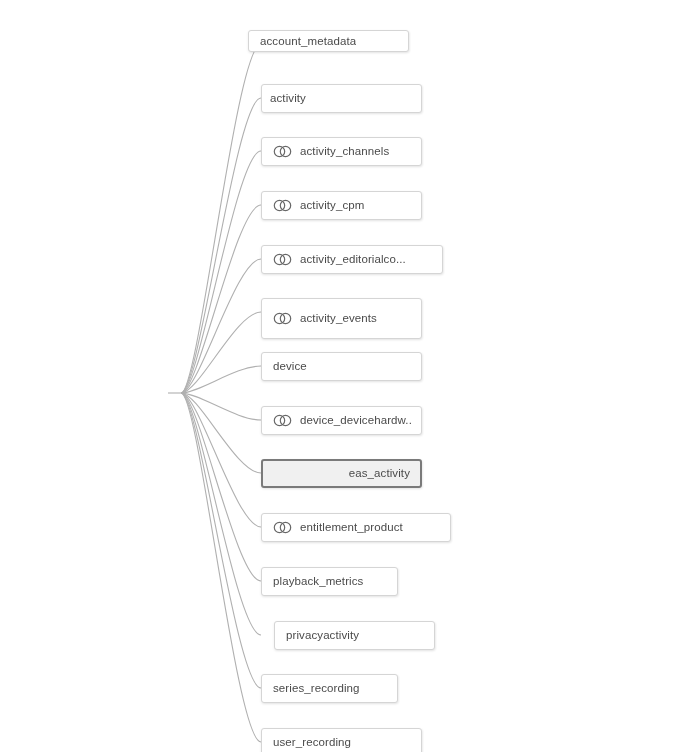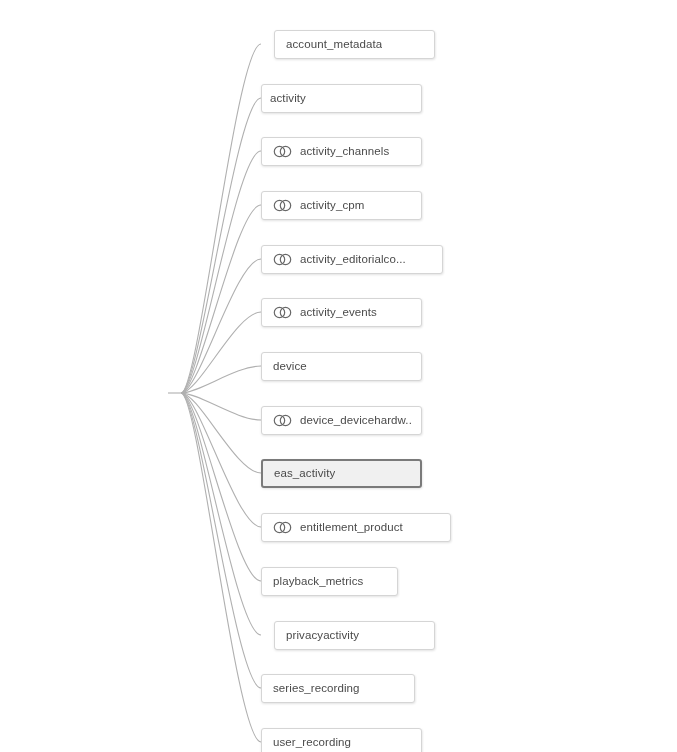--- a/index.html
+++ b/index.html
@@ -48,20 +48,21 @@
     box-shadow:0 1px 3px rgba(0,0,0,0.07),1px 1px 2px rgba(0,0,0,0.05);
     font-size:11.5px;
     color:var(--text);
     white-space:nowrap;
     overflow:hidden;
     cursor:pointer;
   }
   .node.selected{
     border:2px solid var(--selected-border);
     background:var(--selected-bg);
+    justify-content:flex-end;
   }
   .node .label{
     overflow:hidden;
     text-overflow:clip;
     letter-spacing:0.1px;
   }
   .icon{
     display:inline-flex;
     flex:0 0 auto;
     align-items:center;
@@ -87,21 +88,21 @@
       <path d="M 181 393 C 199 393, 236 366, 261 366"></path>
       <path d="M 181 393 C 199 393, 236 420, 261 420"></path>
       <path d="M 181 393 C 199 393, 236 473, 261 473"></path>
       <path d="M 181 393 C 199 393, 236 527, 261 527"></path>
       <path d="M 181 393 C 199 393, 236 581, 261 581"></path>
       <path d="M 181 393 C 199 393, 236 635, 261 635"></path>
       <path d="M 181 393 C 199 393, 236 688, 261 688"></path>
       <path d="M 181 393 C 199 393, 236 742, 261 742"></path>
     </svg>
   <div id="nodes">
-      <div class="node" style="left: 274px; top: 29.5px; width: 161px; height: 29px; text-align: right;">
+      <div class="node" style="left: 248px; top: 29.5px; width: 161px; height: 22px; text-align: right;">
         <span class="label">account_metadata</span>
       </div>
       <div class="node" style="left: 261px; top: 83.5px; width: 161px; height: 29px; padding-left: 8px;">
         <span class="label">activity</span>
       </div>
       <div class="node" style="left: 261px; top: 136.5px; width: 161px; height: 29px; text-align: center;">
         <span class="icon">
           <svg width="19" height="13" viewBox="0 0 19 13">
             <circle cx="6.5" cy="6.5" r="5.2"></circle>
             <circle cx="12.5" cy="6.5" r="5.2"></circle>
@@ -120,21 +121,21 @@
       </div>
       <div class="node" style="left: 261px; top: 244.5px; width: 182px; height: 29px;">
         <span class="icon">
           <svg width="19" height="13" viewBox="0 0 19 13">
             <circle cx="6.5" cy="6.5" r="5.2"></circle>
             <circle cx="12.5" cy="6.5" r="5.2"></circle>
           </svg>
         </span>
         <span class="label">activity_editorialco...</span>
       </div>
-      <div class="node" style="left: 261px; top: 297.5px; width: 161px; height: 29px;">
+      <div class="node" style="left: 261px; top: 297.5px; width: 161px; height: 41px;">
         <span class="icon">
           <svg width="19" height="13" viewBox="0 0 19 13">
             <circle cx="6.5" cy="6.5" r="5.2"></circle>
             <circle cx="12.5" cy="6.5" r="5.2"></circle>
           </svg>
         </span>
         <span class="label">activity_events</span>
       </div>
       <div class="node" style="left: 261px; top: 351.5px; width: 161px; height: 29px;">
         <span class="label">device</span>
@@ -159,20 +160,20 @@
           </svg>
         </span>
         <span class="label">entitlement_product</span>
       </div>
       <div class="node" style="left: 261px; top: 566.5px; width: 137px; height: 29px;">
         <span class="label">playback_metrics</span>
       </div>
       <div class="node" style="left: 274px; top: 620.5px; width: 161px; height: 29px;">
         <span class="label">privacyactivity</span>
       </div>
-      <div class="node" style="left: 261px; top: 673.5px; width: 154px; height: 29px;">
+      <div class="node" style="left: 261px; top: 673.5px; width: 137px; height: 29px;">
         <span class="label">series_recording</span>
       </div>
       <div class="node" style="left: 261px; top: 727.5px; width: 161px; height: 29px;">
         <span class="label">user_recording</span>
       </div>
     </div>
 </div>
 
 </body></html>

